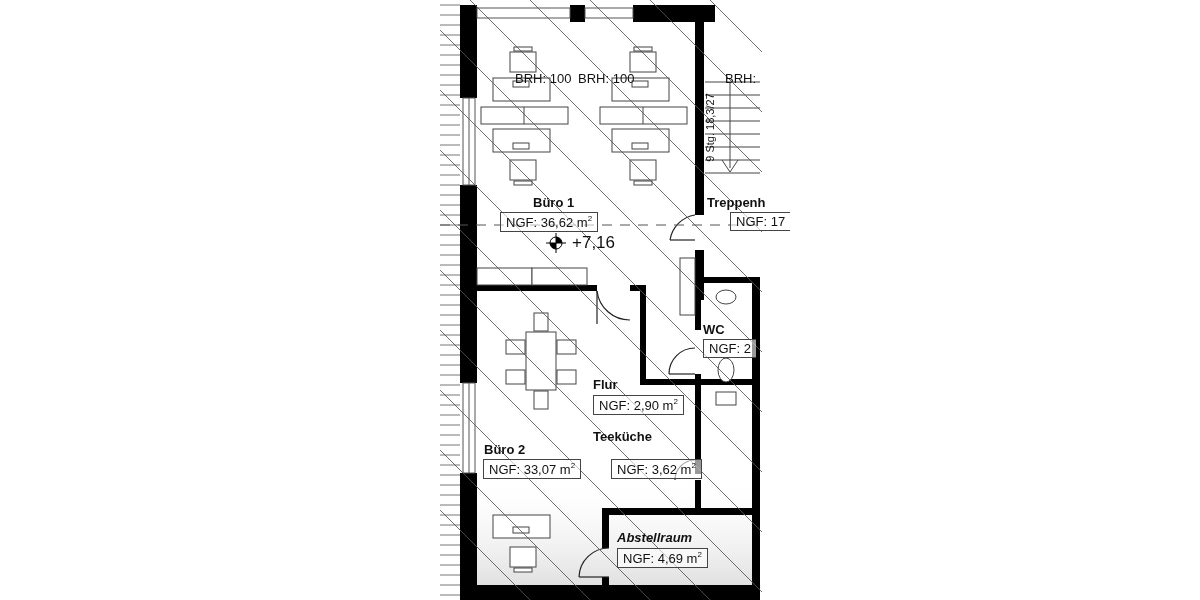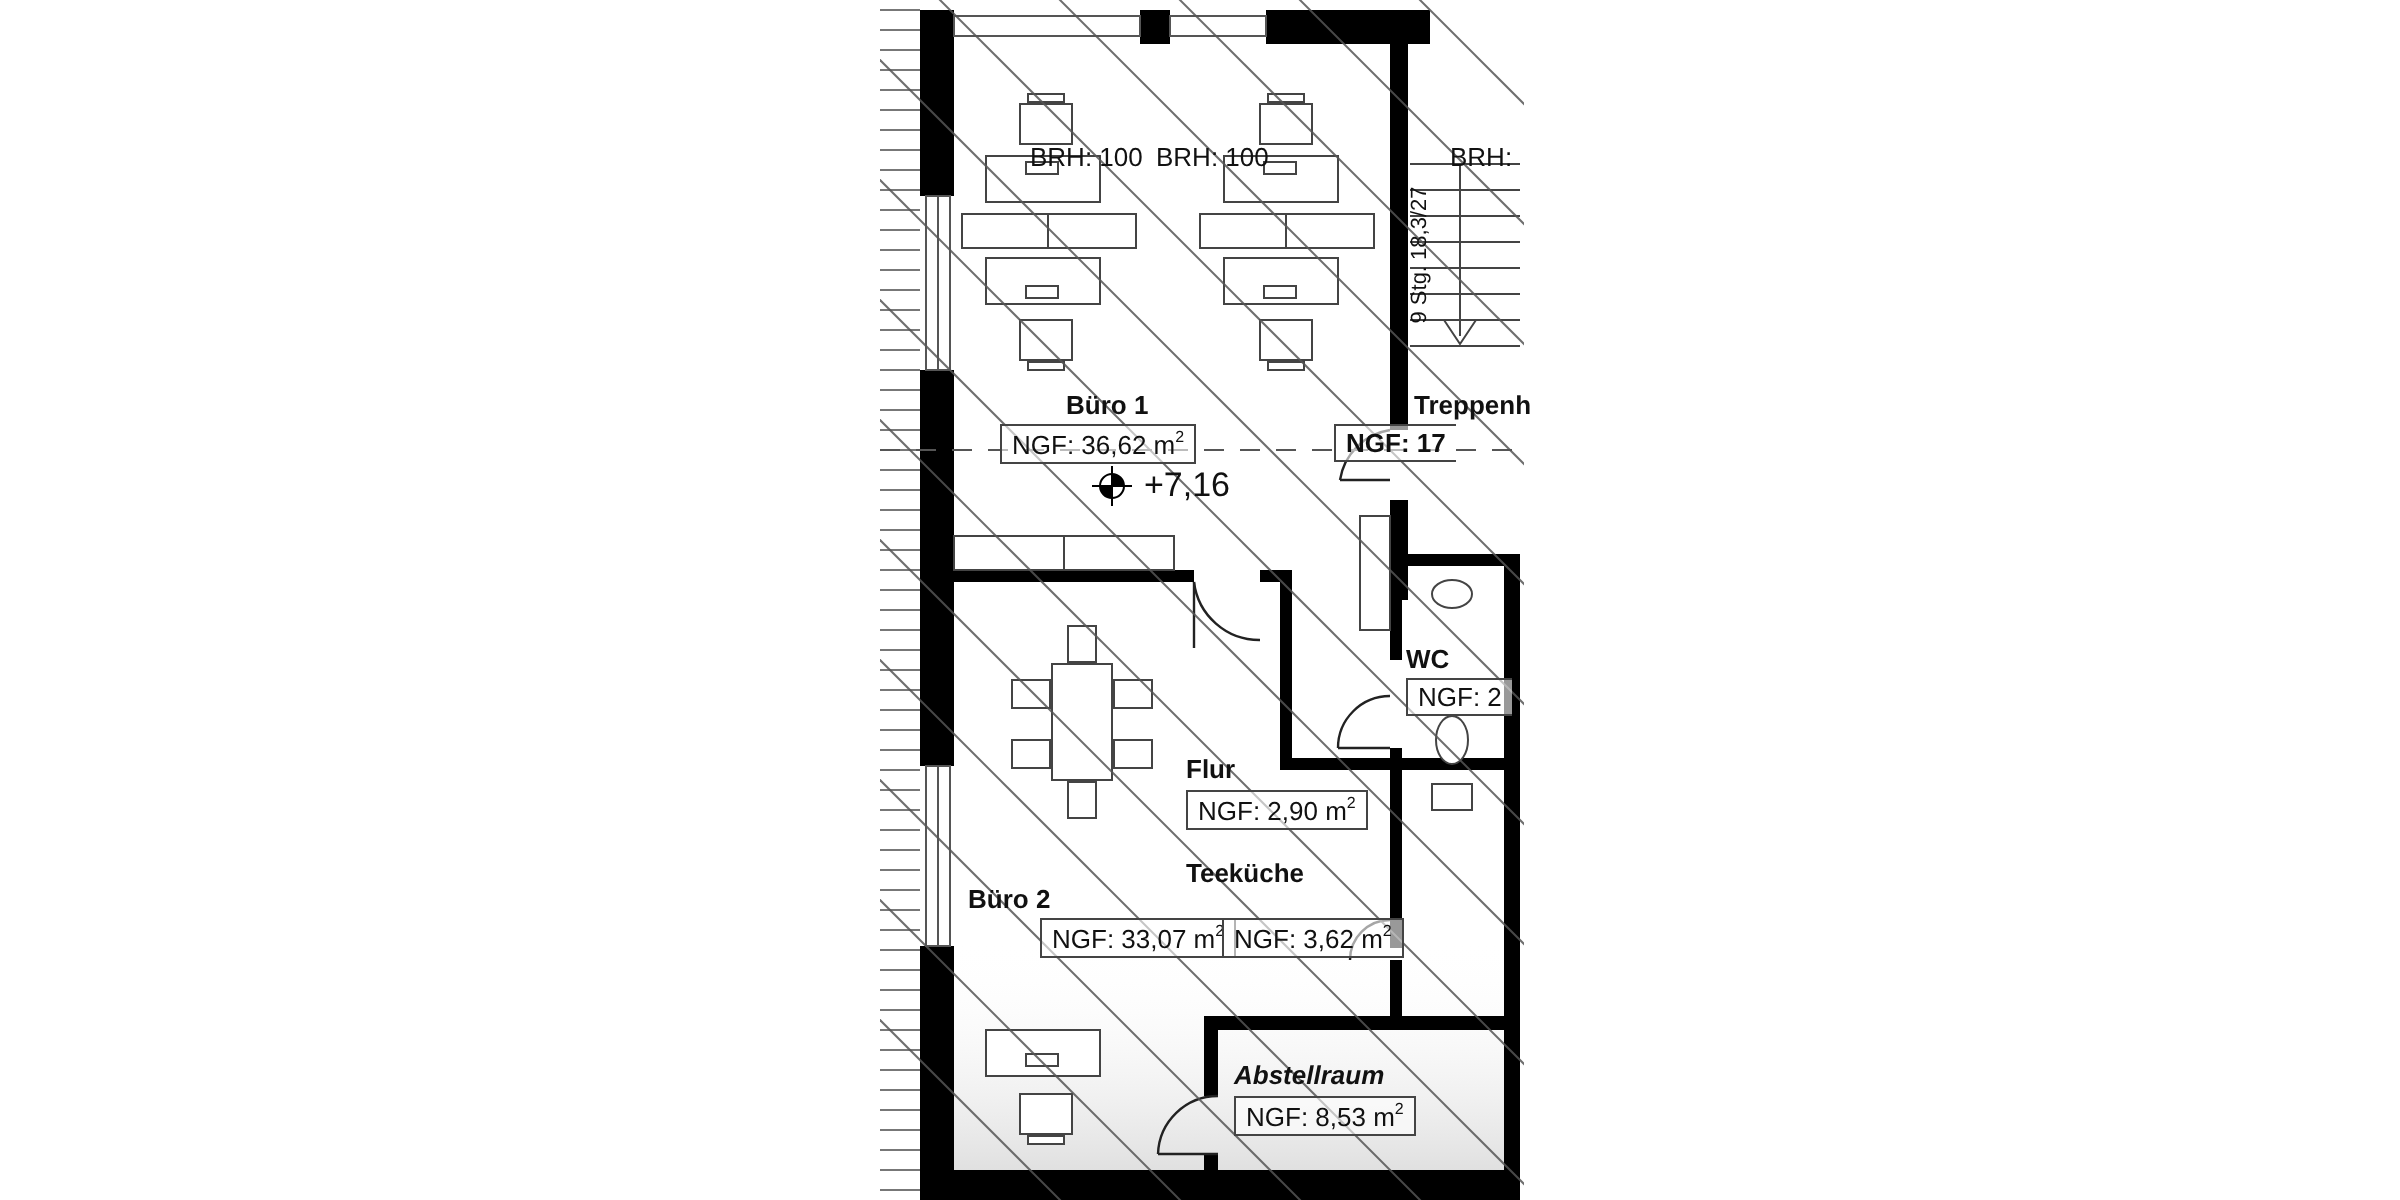--- a/index.html
+++ b/index.html
@@ -237,28 +237,28 @@
 <div class="lbl brh" style="left:578px;top:26px;">BRH: 100</div>
 <div class="lbl brh" style="left:725px;top:26px;">BRH: </div>
 
 <div class="lbl" style="left:676px;top:122px;font-size:11px;transform:rotate(-90deg);transform-origin:center;">9 Stg. 18,3/27</div>
 
 <div class="lbl room-name" style="left:533px;top:196px;">Büro 1</div>
 <div class="lbl ngf" style="left:500px;top:212px;"><span>NGF: 36,62 m</span><sup>2</sup></div>
 <div class="lbl elev" style="left:572px;top:234px;">+7,16</div>
 
 <div class="lbl room-name" style="left:707px;top:196px;">Treppenh</div>
-<div class="lbl ngf" style="left:667px;top:212px;border-right:none;font-weight:bold;"><span>NGF: 17</span></div>
+<div class="lbl ngf" style="left:730px;top:212px;border-right:none;"><span>NGF: 17</span></div>
 
 <div class="lbl room-name" style="left:703px;top:323px;">WC</div>
 <div class="lbl ngf" style="left:703px;top:339px;border-right:none;"><span>NGF: 2</span></div>
 
 <div class="lbl room-name" style="left:593px;top:378px;">Flur</div>
 <div class="lbl ngf" style="left:593px;top:395px;"><span>NGF: 2,90 m</span><sup>2</sup></div>
 
 <div class="lbl room-name" style="left:484px;top:443px;">Büro 2</div>
-<div class="lbl ngf" style="left:483px;top:459px;margin-left:37px;"><span>NGF: 33,07 m</span><sup>2</sup></div>
+<div class="lbl ngf" style="left:483px;top:459px;"><span>NGF: 33,07 m</span><sup>2</sup></div>
 
 <div class="lbl room-name" style="left:593px;top:430px;">Teeküche</div>
 <div class="lbl ngf" style="left:611px;top:459px;"><span>NGF: 3,62 m</span><sup>2</sup></div>
 
 <div class="lbl room-name" style="left:617px;top:531px;font-style:italic;">Abstellraum</div>
-<div class="lbl ngf" style="left:617px;top:548px;"><span>NGF: 8,53 m</span><sup>2</sup></div>
+<div class="lbl ngf" style="left:617px;top:548px;"><span>NGF: 4,69 m</span><sup>2</sup></div>
 
 </body></html>

